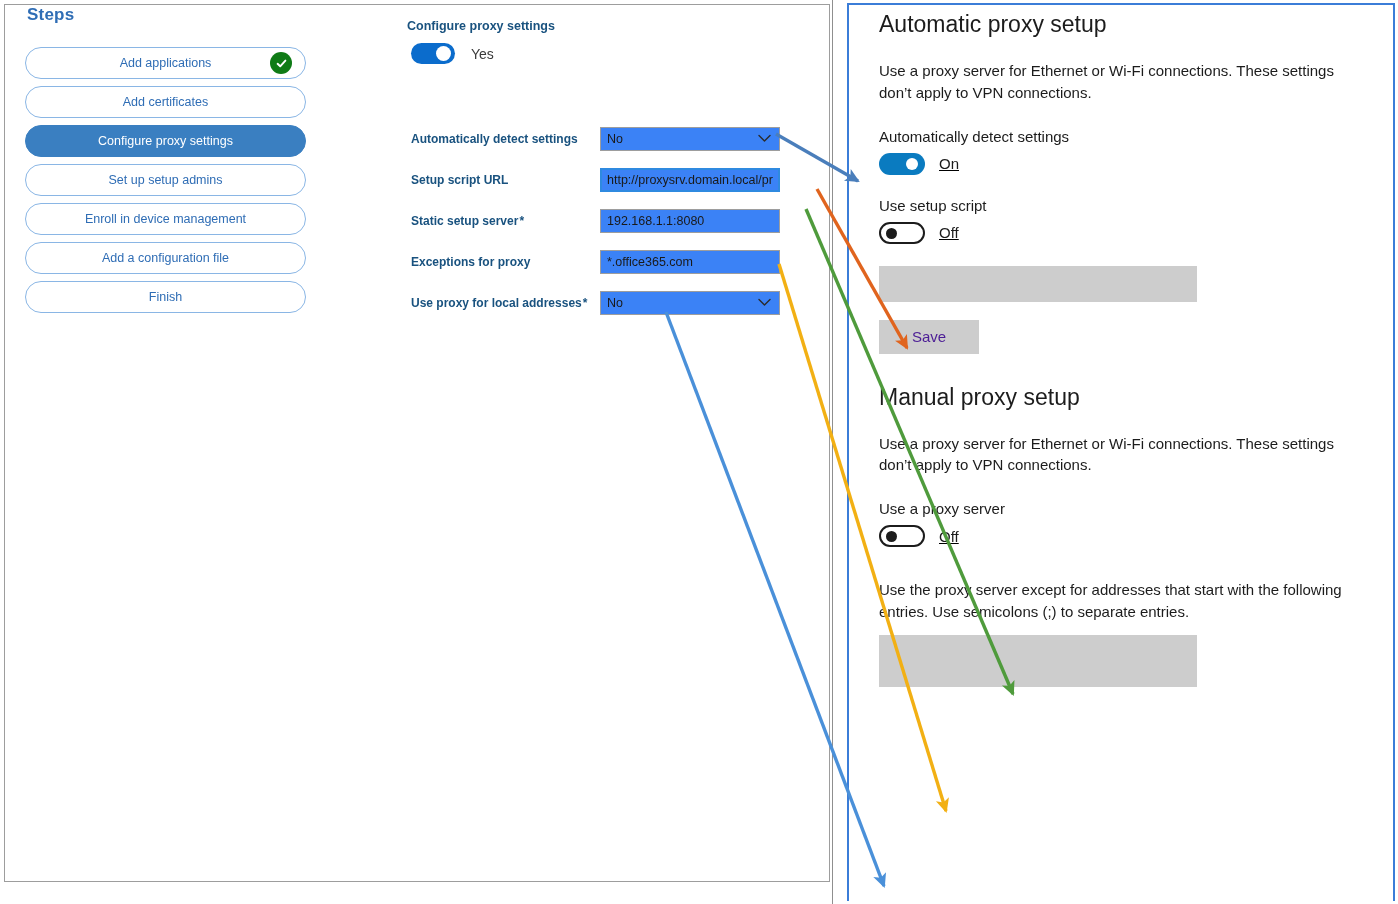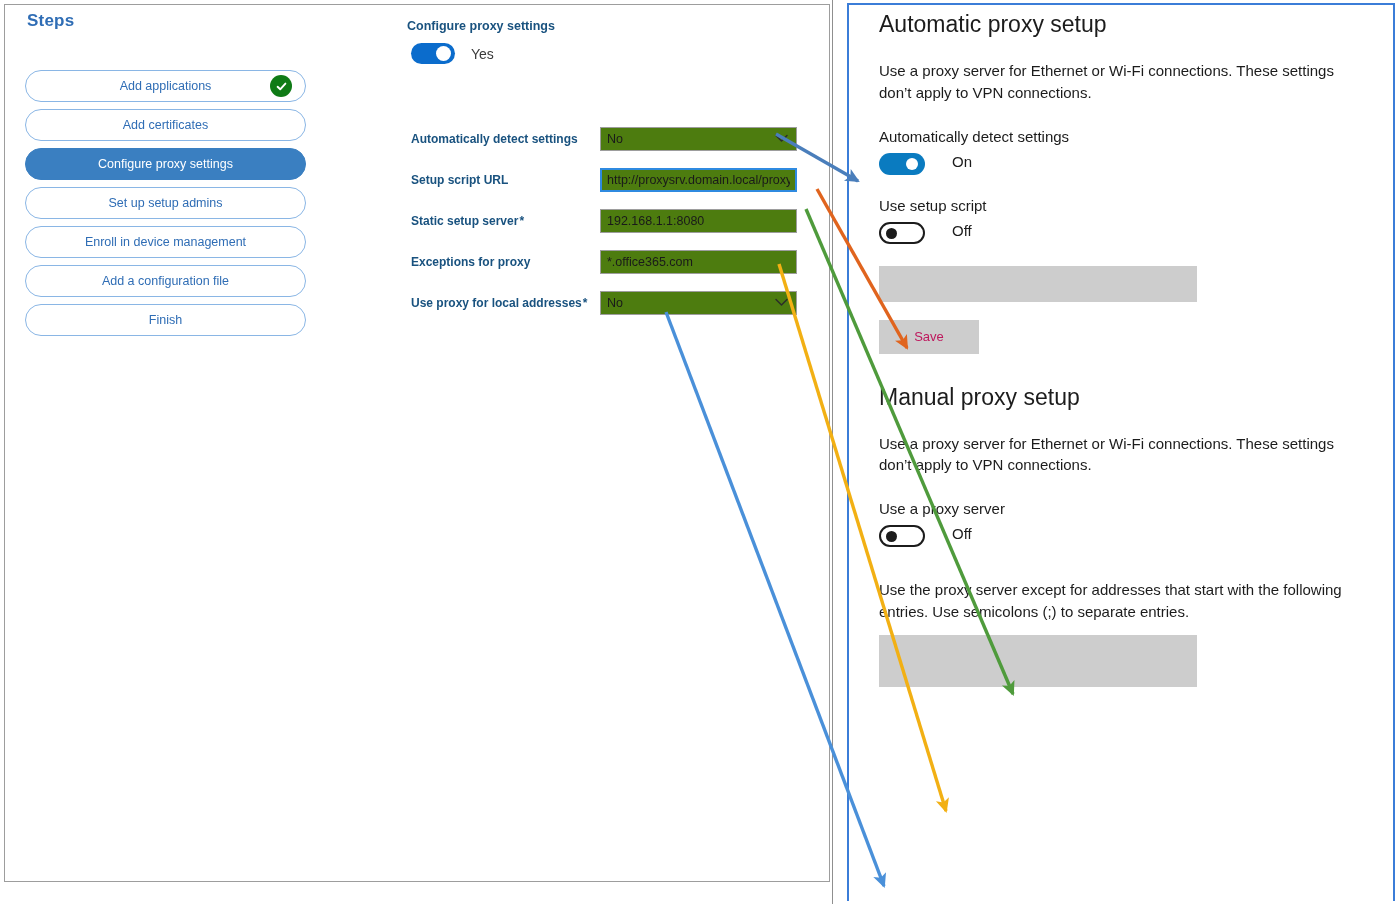--- a/index.html
+++ b/index.html
@@ -22,31 +22,30 @@
   .wizard-frame {
     position: absolute;
     left: 4px; top: 4px;
     width: 826px; height: 878px;
     border: 1px solid #9d9d9d;
     border-left: 1px solid #9d9d9d;
     background: #ffffff;
   }
   .steps-title {
     position: absolute;
-    left: 22px; top: 6px;
+    left: 22px; top: 0;
     font-size: 17px;
     font-weight: bold;
     color: #2f6db5;
     letter-spacing: .2px;
   }
   .step-list {
     position: absolute;
     left: 20px; top: 42px;
     width: 281px;
-    margin-top: 23px;
   }
   .step-btn {
     position: relative;
     height: 32px;
     margin-bottom: 7px;
     border: 1px solid #8ab6e5;
     border-radius: 17px;
     background: #ffffff;
     color: #2f6db5;
     font-size: 12.5px;
@@ -126,24 +125,24 @@
   .field-label {
     width: 195px;
     font-size: 12px;
     font-weight: bold;
     color: #19527f;
     padding-left: 6px;
     flex: 0 0 auto;
   }
   .field-label .req { color: #19527f; font-weight: bold; }
   .ctl {
-    width: 197px;
+    width: 180px;
     height: 24px;
     border: 1px solid #9d9d9d;
-    background: #4d7c0f;
+    background: #3b82f6;
     font-size: 12.5px;
     color: #1a1a1a;
     display: flex;
     align-items: center;
     padding: 0 6px;
     position: relative;
   }
   .ctl.focused { border: 2px solid #2f8ae0; padding: 0 5px; }
   .ctl.select { justify-content: flex-start; cursor: pointer; }
   .ctl .chev {
@@ -185,23 +184,24 @@
     margin: 0 0 24px 0;
     max-width: 492px;
   }
   .win-lbl {
     font-size: 15px;
     color: #1c1c1c;
     margin: 0 0 8px 0;
   }
   .win-toggle-row {
     display: flex;
-    align-items: flex-start;
-    gap: 27px;
+    align-items: center;
+    gap: 14px;
     margin-bottom: 22px;
+    text-decoration: underline;
   }
   .wsw {
     width: 46px; height: 22px;
     border-radius: 11px;
     position: relative;
     cursor: pointer;
     flex: 0 0 auto;
   }
   .wsw.on { background: #0a7bc0; }
   .wsw.on .wknob {
@@ -218,22 +218,22 @@
     height: 36px;
     background: #cdcdcd;
     margin-bottom: 18px;
   }
   .win-input.addr { width: 210px; }
   .win-input.port { width: 95px; }
   .win-input.wide { width: 318px; }
   .win-btn {
     width: 100px; height: 34px;
     background: #cdcdcd;
-    color: #be185d;
-    font-size: 13px;
+    color: #4c1d95;
+    font-size: 15px;
     display: flex; align-items: center; justify-content: center;
     cursor: pointer;
     margin-bottom: 30px;
   }
   .two-col { display: flex; gap: 16px; }
   .two-col .col-lbl { font-size: 15px; color: #1c1c1c; margin-bottom: 8px; }
   .cb-row { display: flex; align-items: flex-start; gap: 14px; margin-top: 6px; }
   .cbox {
     width: 20px; height: 20px;
     border: 2px solid #8a8a8a;

